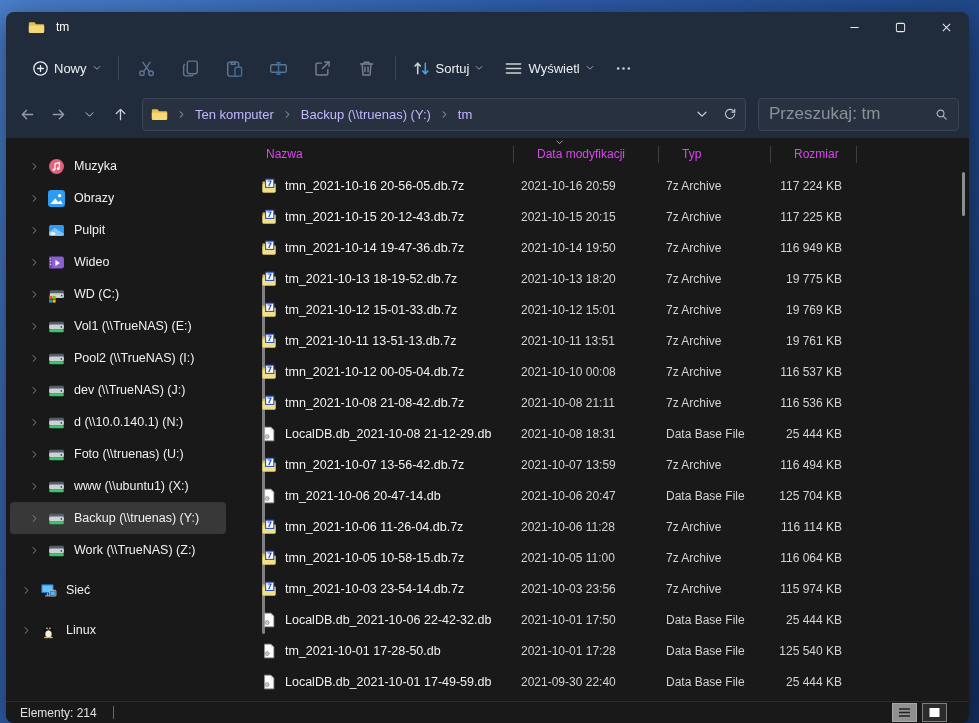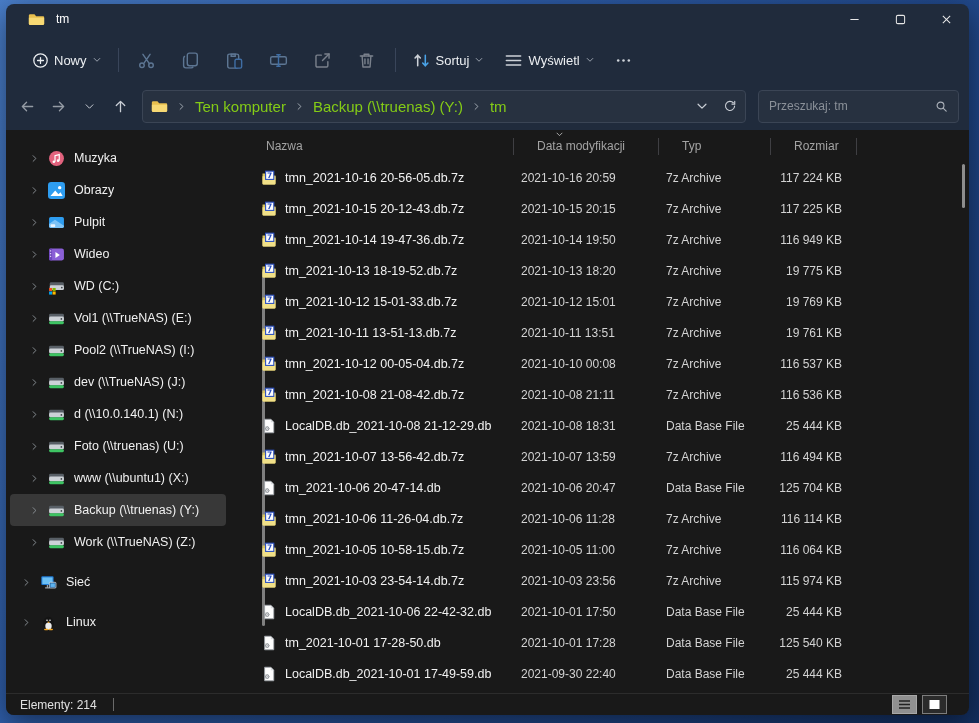--- a/index.html
+++ b/index.html
@@ -1,20 +1,20 @@
 <!DOCTYPE html>
 <html><head>
 <meta charset="utf-8">
 <style>
   * { margin:0; padding:0; box-sizing:border-box; }
   html,body { width:979px; height:723px; overflow:hidden;
     font-family:"Liberation Sans","DejaVu Sans",sans-serif; }
   body { background:linear-gradient(125deg,#4a7fcb 0%,#2e5da9 35%,#1b3f7d 80%,#132f60 100%); position:relative; }
 
-  .window { position:absolute; left:6px; top:4px; width:963px; height:711px;
+  .window { position:absolute; left:6px; top:12px; width:963px; height:711px;
     background:#202b3c; border-radius:8px; overflow:hidden; display:flex; flex-direction:column;
     box-shadow:0 8px 30px rgba(0,0,0,.5); }
 
   
   .titlebar { height:30px; flex:none; display:flex; align-items:center; padding-left:22px; gap:9px; }
   .title { color:#ffffff; font-size:12px; }
   .wctrls { margin-left:auto; display:flex; height:30px; }
   .wbtn { width:46px; height:30px; background:transparent; border:none; display:flex; align-items:center; justify-content:center; color:#e8e8e8; cursor:default; }
   .wbtn svg { width:11px; height:11px; }
 
@@ -30,43 +30,43 @@
   .ic-chev { width:10px; height:10px; color:#98a0ac; }
   .c-steel { color:#5d7693; }
   .c-gray { color:#79808b; }
   .c-light { color:#cdd2d8; }
 
   
   .navbar { height:44px; flex:none; display:flex; align-items:center; padding:0 10px 4px 6px; }
   .navbtn { width:31px; height:31px; background:transparent; border:none; display:flex; align-items:center; justify-content:center; border-radius:4px; cursor:default; }
   .navbtn svg { width:15px; height:15px; }
   .addressbar { flex:1; height:33px; margin:0 12px 0 6px; background:#273140; border:1px solid #3b4555; border-radius:4px; display:flex; align-items:center; padding:0 8px; min-width:0; }
-  .crumb { color:#84cc16; font-size:15px; padding:3px 2px; white-space:nowrap; }
+  .crumb { color:#c4b5fd; font-size:13px; padding:3px 2px; white-space:nowrap; }
   .crumbsep { width:9px; height:9px; color:#aeb4bc; margin:0 7px; }
   .crumbfolder { width:17px; height:15px; margin-right:2px; }
   .addr-right { margin-left:auto; display:flex; align-items:center; gap:14px; color:#c9ced5; }
   .addr-right .ic { width:14px; height:14px; }
   .searchbox { width:201px; height:33px; background:#273140; border:1px solid #3b4555; border-radius:4px; display:flex; align-items:center; padding:0 10px; flex:none; }
-  .searchbox input { flex:1; background:transparent; border:none; outline:none; color:#dfe3e8; font-size:12px; font-family:inherit; min-width:0; }
+  .searchbox input { flex:1; background:transparent; border:none; outline:none; color:#dfe3e8; font-size:17px; font-family:inherit; min-width:0; }
   .searchbox input::placeholder { color:#8b9199; }
   .search-ic { width:13px; height:13px; color:#aab0b8; }
 
   
   .main { flex:1; display:flex; background:#191919; position:relative; overflow:hidden; }
   .sidebar { width:224px; flex:none; padding-top:12px; overflow:hidden; }
   .side-item { height:32px; display:flex; align-items:center; padding-left:20px; gap:9px; margin:0 4px; border-radius:4px; cursor:default; }
   .side-item.selected { background:#383838; }
   .side-item.group { padding-left:12px; margin-top:8px; }
   .expander { width:9px; height:9px; color:#8f959b; flex:none; }
   .typeic { width:17px; height:17px; flex:none; }
   .slabel { color:#f0f0f0; font-size:12.5px; white-space:nowrap; overflow:hidden; }
   .side-scroll { position:absolute; left:256px; top:141px; width:3px; height:355px; background:#7f7f7f; border-radius:2px; }
 
   .filearea { flex:1; padding-left:20px; position:relative; min-width:0; overflow:hidden; }
-  .lheader { height:32px; display:grid; grid-template-columns:263px 145px 112px 86px 1fr; align-items:center; color:#a3a3a3; font-size:12px; }
+  .lheader { height:32px; display:grid; grid-template-columns:263px 145px 112px 86px 1fr; align-items:center; color:#d946ef; font-size:12px; }
   .hcol { position:relative; height:100%; display:flex; align-items:center; cursor:default; }
   .hcol.hname { padding-left:16px; }
   .hcol.hdate, .hcol.htyp, .hcol.hsize, .hcol.hextra { padding-left:24px; }
   .hcol.hdate::before, .hcol.htyp::before, .hcol.hsize::before, .hcol.hextra::before {
     content:""; position:absolute; left:0; top:8px; width:1px; height:17px; background:#3f3f43; }
   .sortmark { position:absolute; top:0px; left:42px; width:9px; height:9px; color:#b5b5b5; }
 
   .frow { height:31px; display:grid; grid-template-columns:263px 145px 112px 86px 1fr; align-items:center; cursor:default; }
   .cell { white-space:nowrap; overflow:hidden; }
   .cname { display:flex; align-items:center; gap:8px; padding-left:11px; color:#f1f1f1; font-size:12.5px; }

